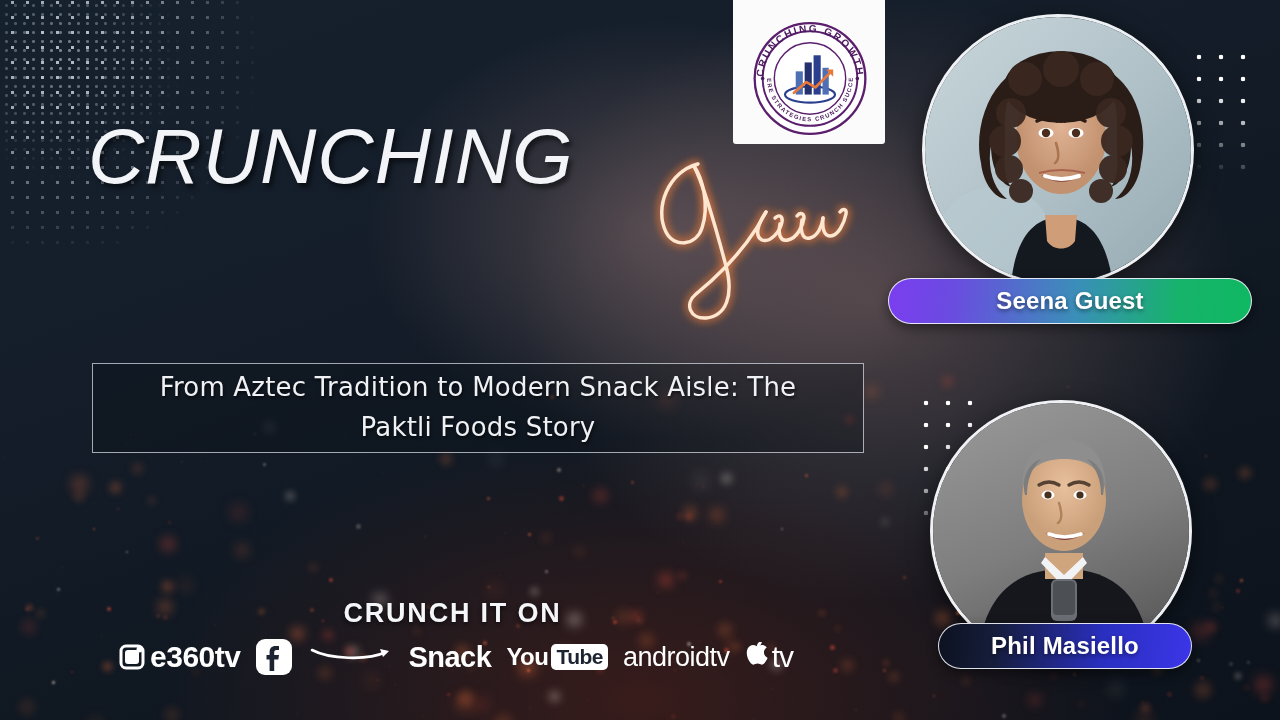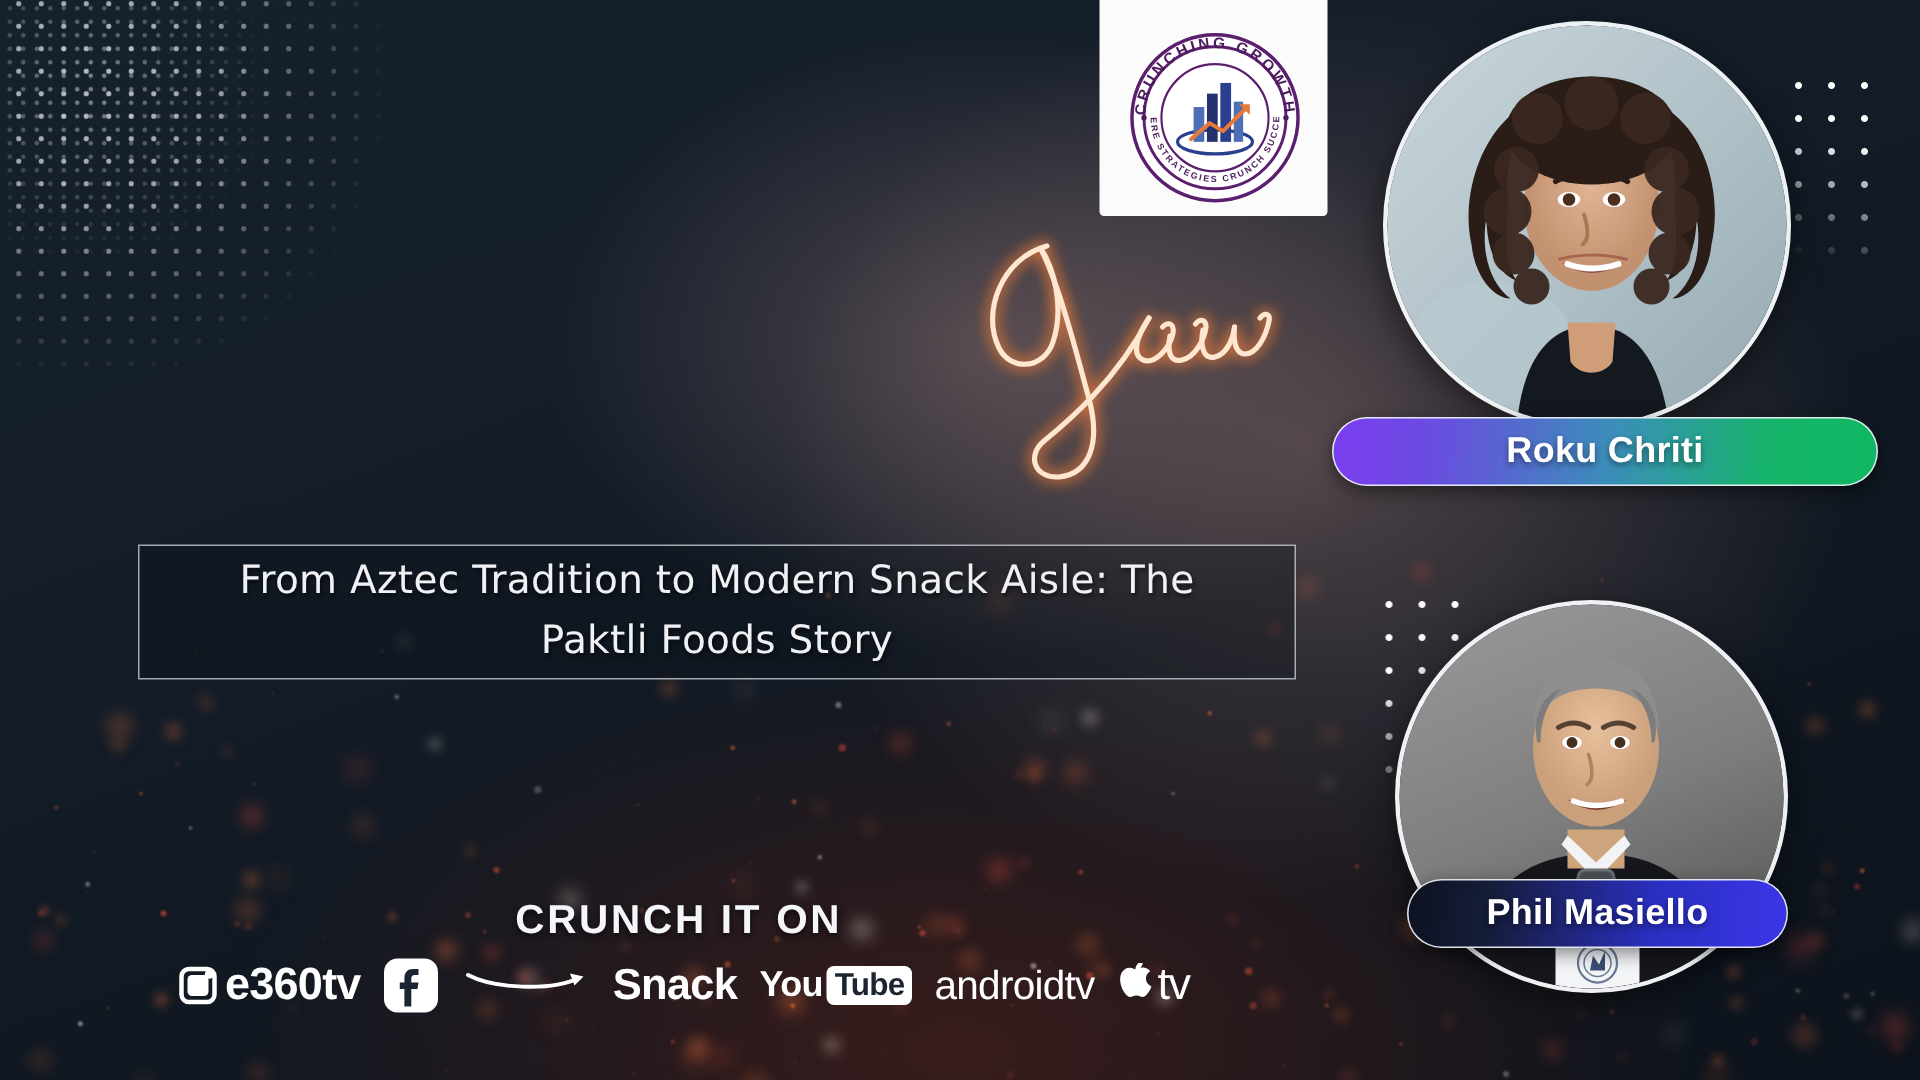--- a/index.html
+++ b/index.html
@@ -100,21 +100,21 @@
     border:3px solid rgba(248,250,252,.96); box-shadow:0 6px 22px rgba(0,0,0,.5); }
   #photo-guest { left:922px; top:14px; width:272px; height:272px; }
   #photo-host  { left:930px; top:400px; width:262px; height:262px; }
 
   .name-pill { position:absolute; height:46px; border-radius:23px;
     border:1.5px solid rgba(240,243,248,.92);
     display:flex; align-items:center; justify-content:center;
     box-shadow:0 4px 12px rgba(0,0,0,.45); }
   #pill-guest { left:888px; top:278px; width:364px;
     background:linear-gradient(95deg,#7b3df0 0%,#6a4ce0 18%,#3a8fb8 52%,#16b36a 80%,#0fb862 100%); }
-  #pill-host  { left:938px; top:586px; width:254px;
+  #pill-host  { left:938px; top:623px; width:254px;
     background:linear-gradient(95deg,#0d1220 0%,#151d3a 22%,#2a2fc0 65%,#3b36e8 100%); }
   .name-pill .nm { font-size:24px; font-weight:bold; color:#fff; letter-spacing:.2px;
     text-shadow:0 2px 4px rgba(0,0,0,.45); }
   .role { position:absolute; text-align:center; font-size:17px; font-weight:bold;
     color:#f3f5f8; letter-spacing:.4px; text-shadow:0 2px 4px rgba(0,0,0,.6); }
   #role-guest { left:888px; top:330px; width:364px; }
   #role-host  { left:938px; top:668px; width:254px; }
 </style>
 </head>
 <body>
@@ -416,20 +416,21 @@
     <ellipse cx="70" cy="88" rx="28" ry="9" fill="none" stroke="#2b3f8f" stroke-width="2.4"></ellipse>
     <rect x="54" y="62" width="8" height="26" fill="#4f6fb5"></rect>
     <rect x="64" y="52" width="8" height="36" fill="#24316e"></rect>
     <rect x="74" y="44" width="8" height="44" fill="#2b3f8f"></rect>
     <rect x="84" y="58" width="7" height="30" fill="#4f6fb5"></rect>
     <path d="M 52,86 L 66,74 L 76,80 L 94,62" fill="none" stroke="#e8793a" stroke-width="3" stroke-linecap="round" stroke-linejoin="round"></path>
     <path d="M 88,60 L 96,60 L 96,68 Z" fill="#e8793a"></path>
   </svg>
 
   <div id="headline">
+    <div class="h-line1">CRUNCHING</div>
   </div>
   <svg id="headline-your" viewBox="0 0 230 180">
     <defs>
       <filter id="neonGlow" x="-60%" y="-60%" width="220%" height="220%">
         <feGaussianBlur stdDeviation="5" result="b1"></feGaussianBlur>
         <feFlood flood-color="#e8793a" flood-opacity="0.95" result="c1"></feFlood>
         <feComposite in="c1" in2="b1" operator="in" result="g1"></feComposite>
         <feMerge>
             <feMergeNode in="g1"></feMergeNode>
             <feMergeNode in="g1"></feMergeNode>
@@ -598,20 +599,20 @@
       <rect x="127" y="218" width="8" height="22" fill="#1c1f24"></rect>
       <rect x="104" y="220" width="56" height="38" rx="3" fill="#f4f5f7"></rect>
       <circle cx="132" cy="239" r="13" fill="none" stroke="#6a7a96" stroke-width="1.5"></circle>
       <circle cx="132" cy="239" r="9" fill="none" stroke="#6a7a96" stroke-width="1"></circle>
       <path d="M 127,244 L 129,234 L 133,240 L 137,231 L 137,244 Z" fill="#3a4d73"></path>
       <ellipse cx="196" cy="252" rx="14" ry="9" fill="#2b2f36"></ellipse>
     </svg>
   </div>
 
   <div class="name-pill" id="pill-guest">
-    <span class="nm">Roku Chriti</span>
+    <span class="nm">Seena Guest</span>
   </div>
 
   <div class="name-pill" id="pill-host">
     <span class="nm">Phil Masiello</span>
   </div>
 
 </div>
 
 </body></html>

